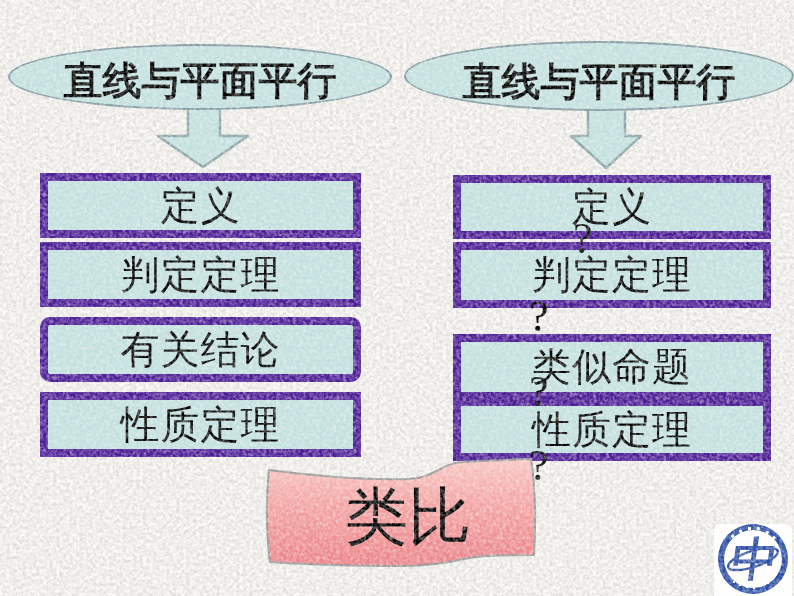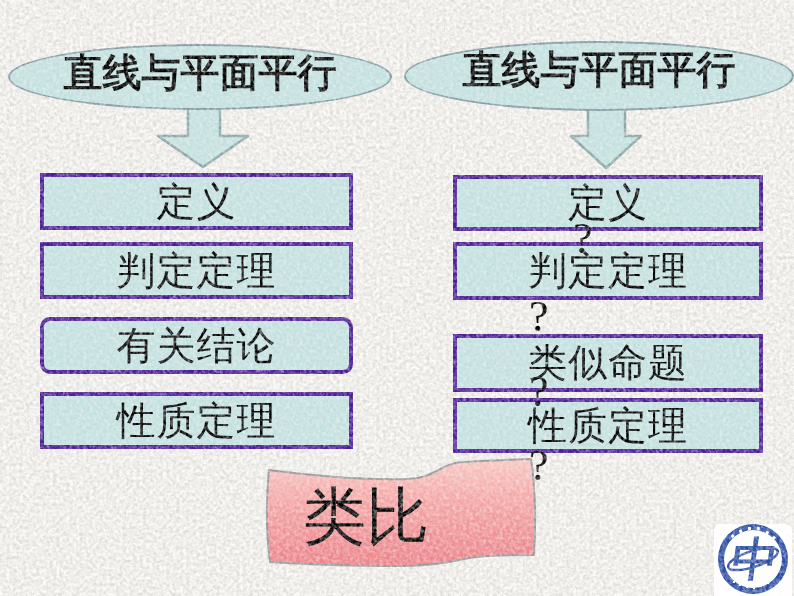--- a/index.html
+++ b/index.html
@@ -1,22 +1,22 @@
 <!DOCTYPE html>
 <html><head>
 <meta charset="utf-8">
 <style>
   html,body{margin:0;padding:0;}
   body{width:794px;height:596px;position:relative;overflow:hidden;font-family:"Liberation Serif",serif;background:#e0ded9;}
   .bgsvg{position:absolute;left:0;top:0;z-index:0;}
-  .ellipse{position:absolute;z-index:2;border-radius:50%;background:#c2e0df;border:2px solid #8199a0;display:flex;align-items:flex-start;justify-content:center;font-weight:bold;font-size:39px;font-family:"Liberation Sans",sans-serif;color:#000;}
-  .box{position:absolute;z-index:2;background:#c2e0df;border:4px solid #4c1d95;display:flex;align-items:center;justify-content:center;font-size:39px;color:#000;letter-spacing:1px;}
+  .ellipse{position:absolute;z-index:2;border-radius:50%;background:#c2e0df;border:2px solid #8199a0;display:flex;align-items:flex-end;justify-content:center;font-weight:bold;font-size:39px;font-family:"Liberation Sans",sans-serif;color:#000;}
+  .box{position:absolute;z-index:2;background:#c2e0df;border:8px solid #4c1d95;display:flex;align-items:center;justify-content:center;font-size:39px;color:#000;letter-spacing:1px;}
   .qmark{position:absolute;z-index:3;font-size:44px;color:#000;font-family:"Liberation Serif",serif;line-height:1;}
   .shapes{position:absolute;left:0;top:0;z-index:1;}
-  .ribbon-text{position:absolute;z-index:4;left:303px;top:486px;width:210px;font-size:63px;line-height:1;color:#000;}
+  .ribbon-text{position:absolute;z-index:4;left:303px;top:486px;width:210px;text-align:center;font-size:63px;line-height:1;color:#000;}
   .grain{position:absolute;left:0;top:0;z-index:10;pointer-events:none;}
 </style>
 </head>
 <body>
 
 <svg class="bgsvg" width="794" height="596">
   <defs>
     <filter id="bgLight" x="0" y="0" width="100%" height="100%">
       <feTurbulence type="fractalNoise" baseFrequency="0.3" numOctaves="4" seed="11"></feTurbulence>
       <feColorMatrix type="matrix" values="0 0 0 0 0.97  0 0 0 0 0.96  0 0 0 0 0.94  1.3 1.3 1.3 0 -1.45"></feColorMatrix>

